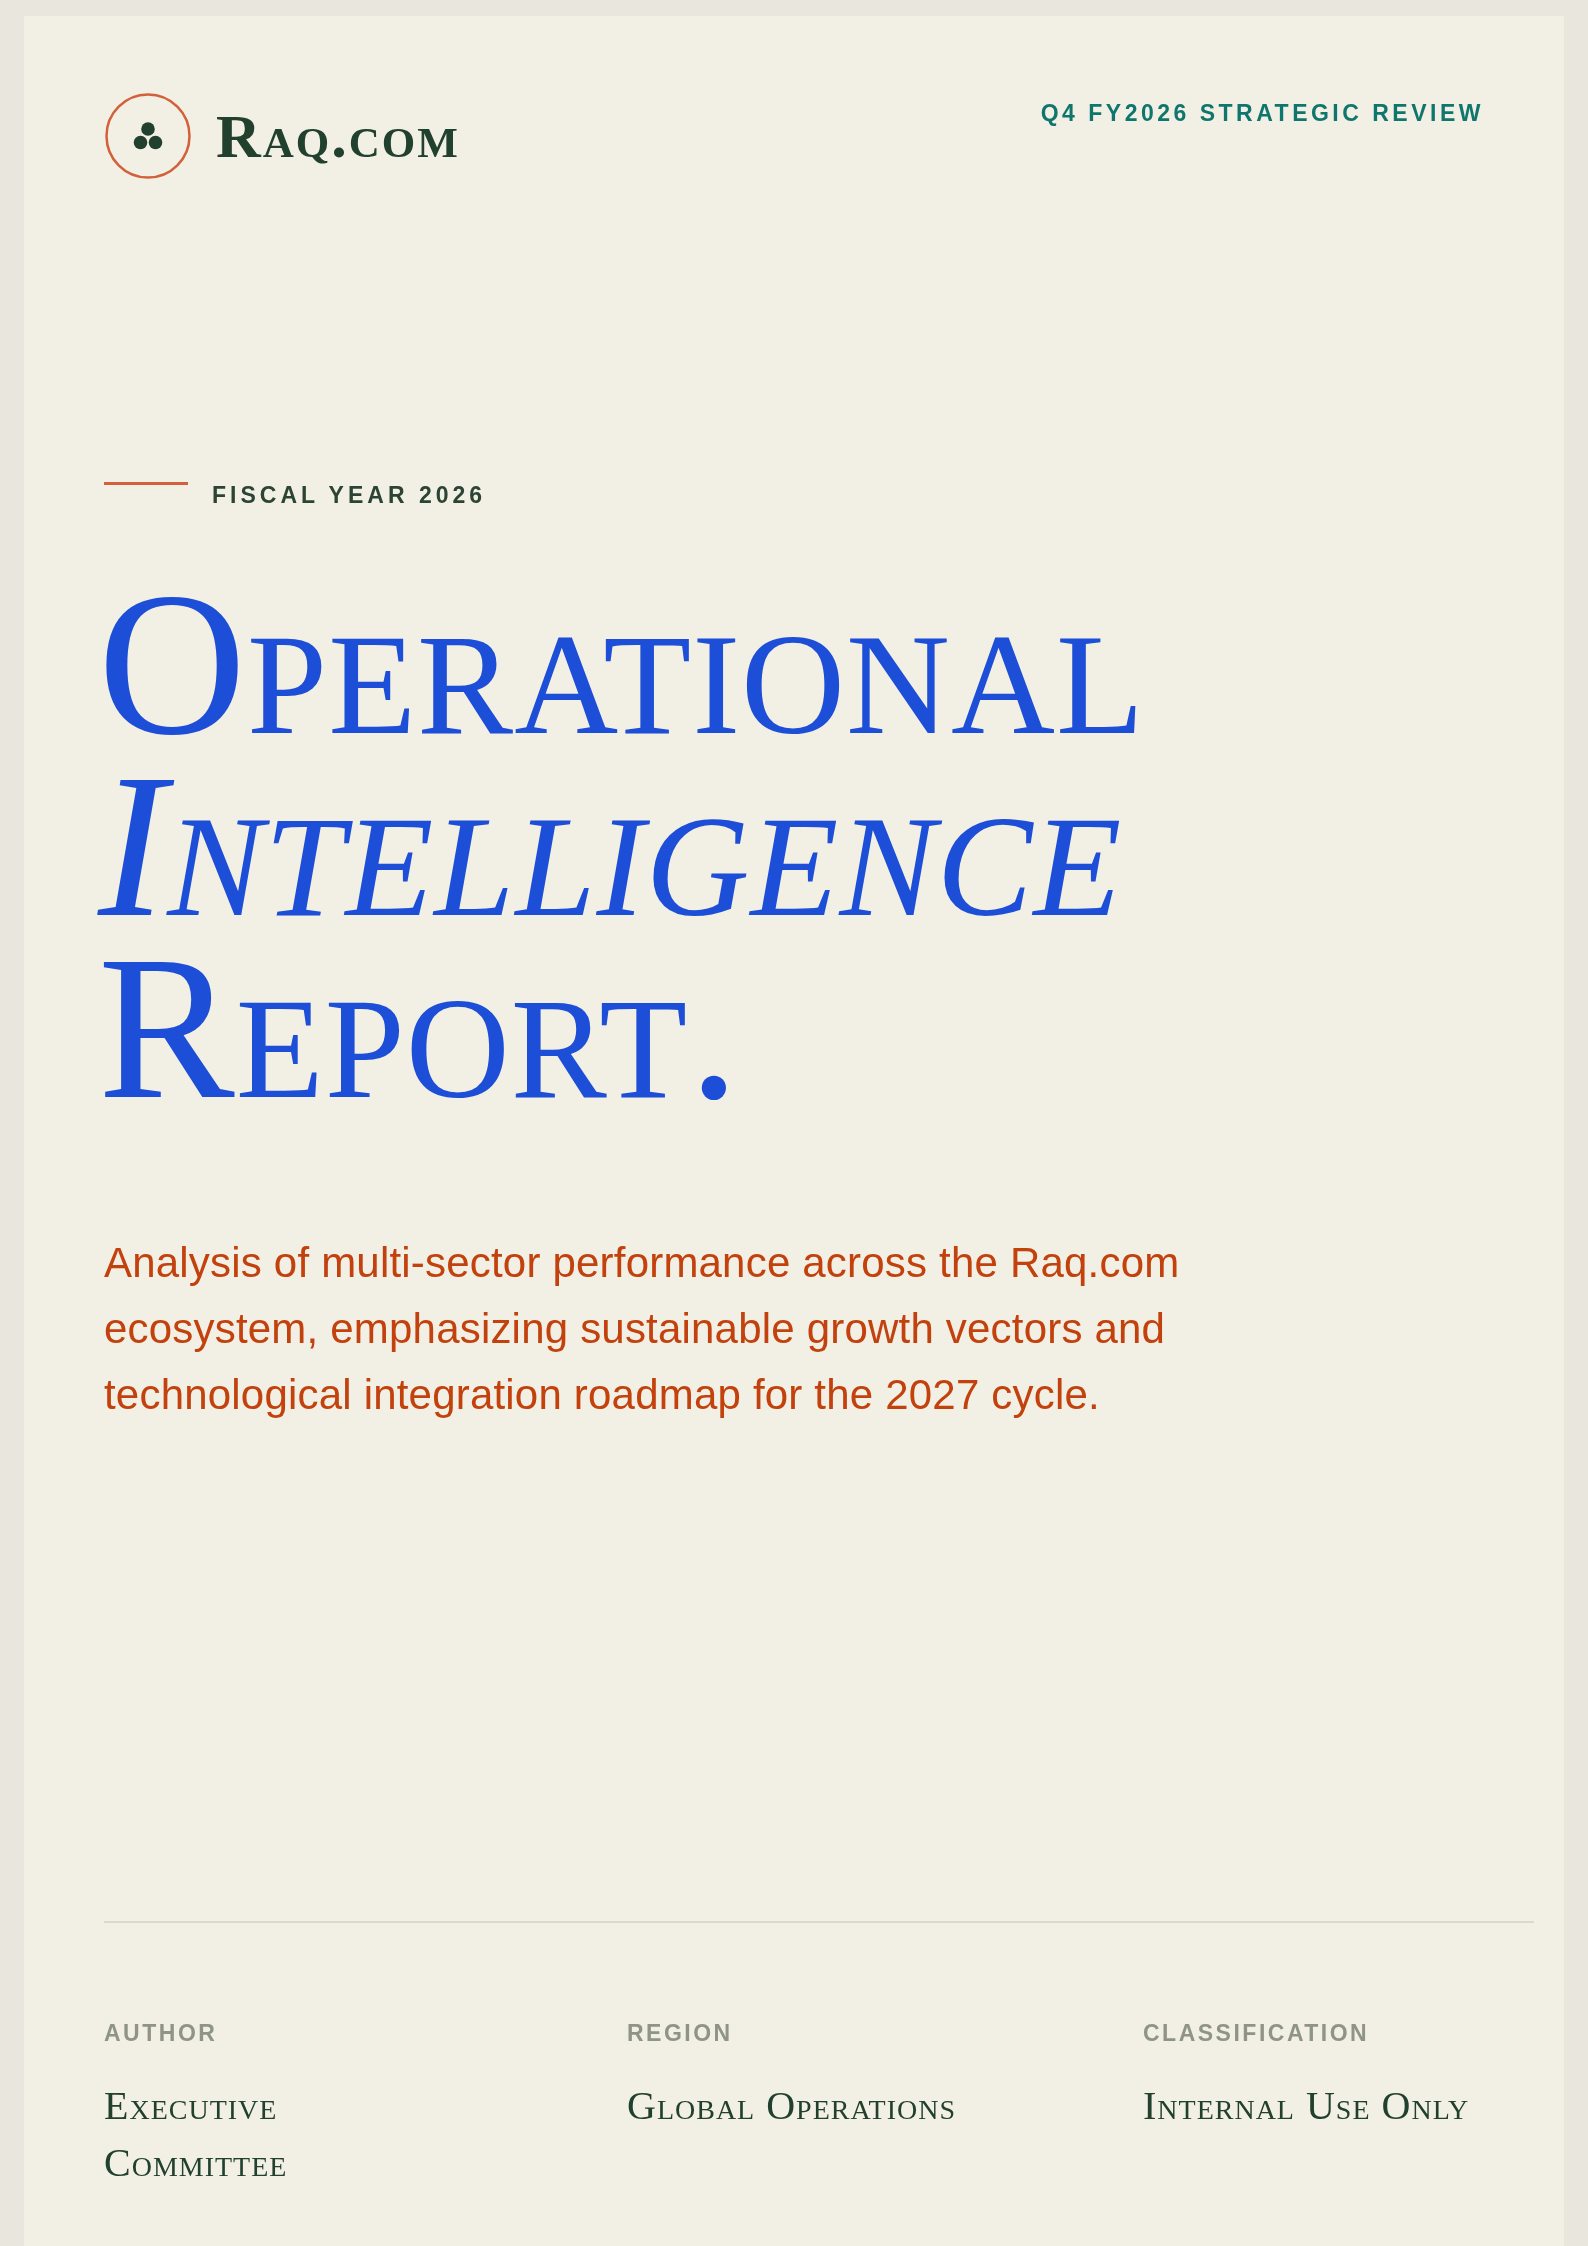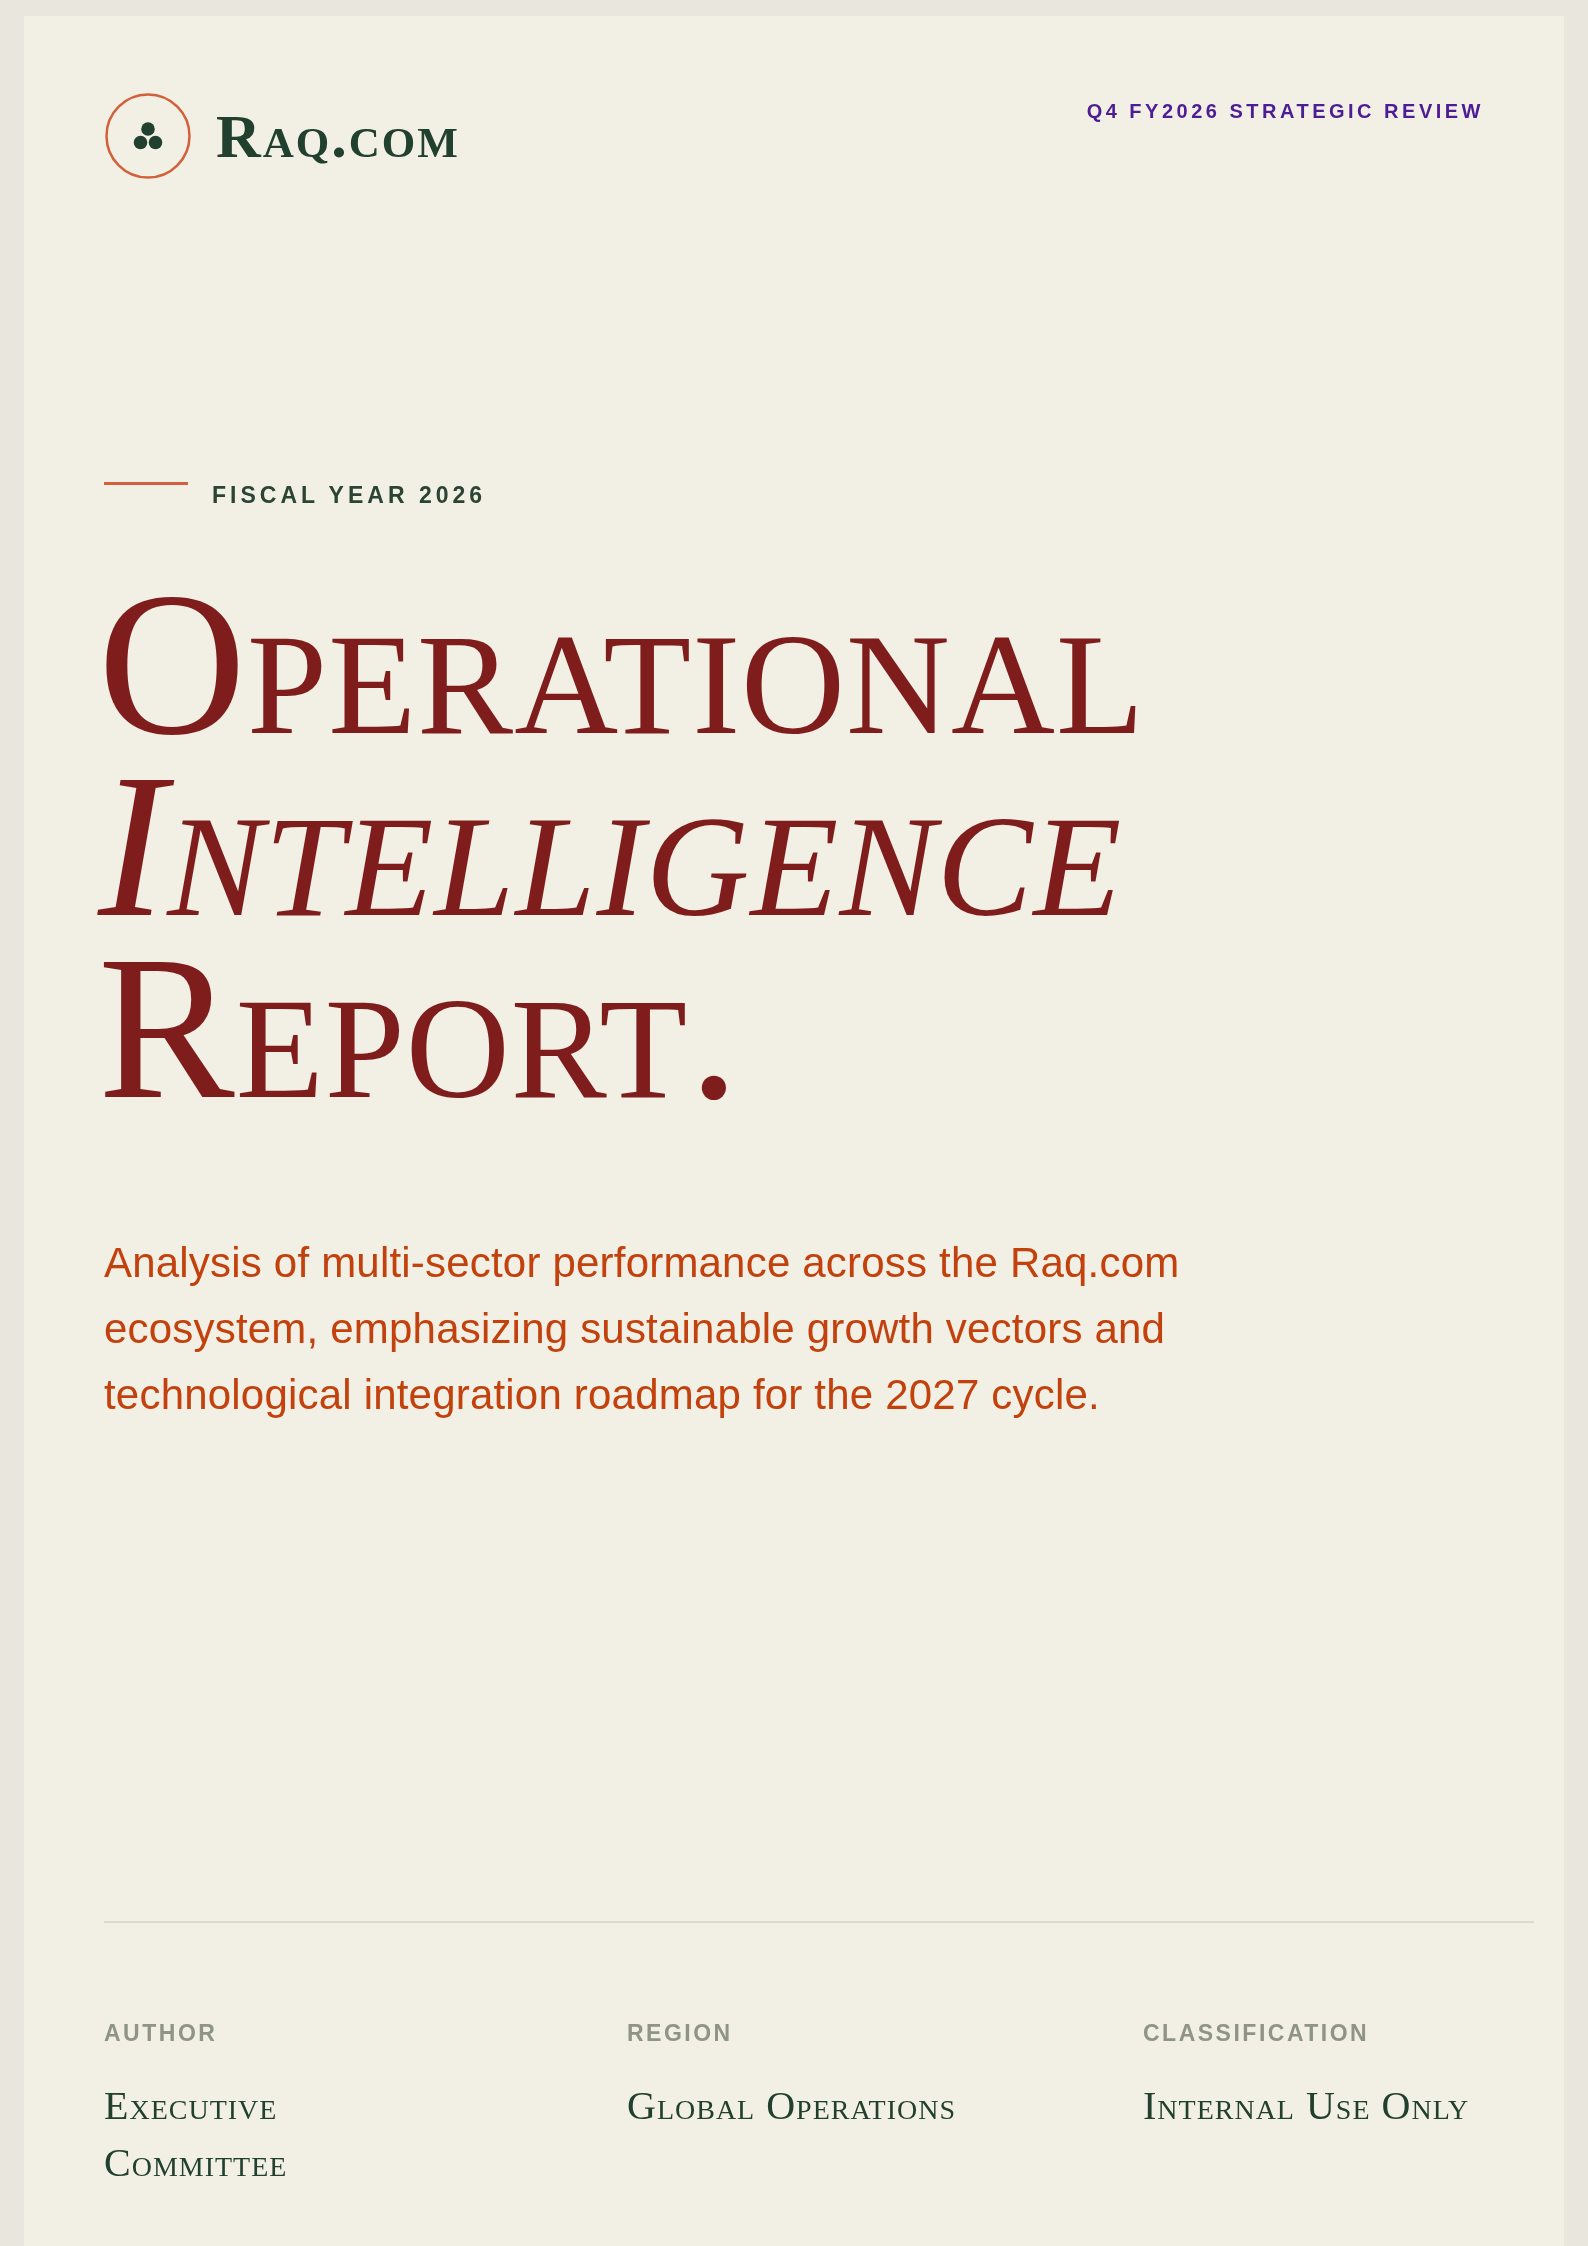--- a/index.html
+++ b/index.html
@@ -29,24 +29,24 @@
     font-family: "Liberation Serif", serif;
     font-weight: 700;
     font-variant: small-caps;
     font-size: 62px;
     letter-spacing: 2px;
     color: #22402e;
     line-height: 88px;
   }
   .header-tag {
     margin-top: 8px;
-    font-size: 20px;
+    font-size: 23px;
     font-weight: 700;
     letter-spacing: 3.5px;
-    color: #4c1d95;
+    color: #0f766e;
     white-space: nowrap;
   }
 
   
   .eyebrow {
     position: absolute;
     top: 466px; left: 80px;
     display: flex;
     align-items: flex-start;
     gap: 24px;
@@ -62,21 +62,21 @@
   
   .title {
     position: absolute;
     top: 557px; left: 74px;
     font-family: "Liberation Serif", serif;
     font-weight: 400;
     font-variant: small-caps;
     font-size: 205px;
     line-height: 182px;
     letter-spacing: 1px;
-    color: #7f1d1d;
+    color: #1d4ed8;
     white-space: nowrap;
   }
   .title-line { display: block; }
   .title-line.italic { font-style: italic; }
 
   
   .description {
     position: absolute;
     top: 1214px; left: 80px;
     max-width: 1165px;

